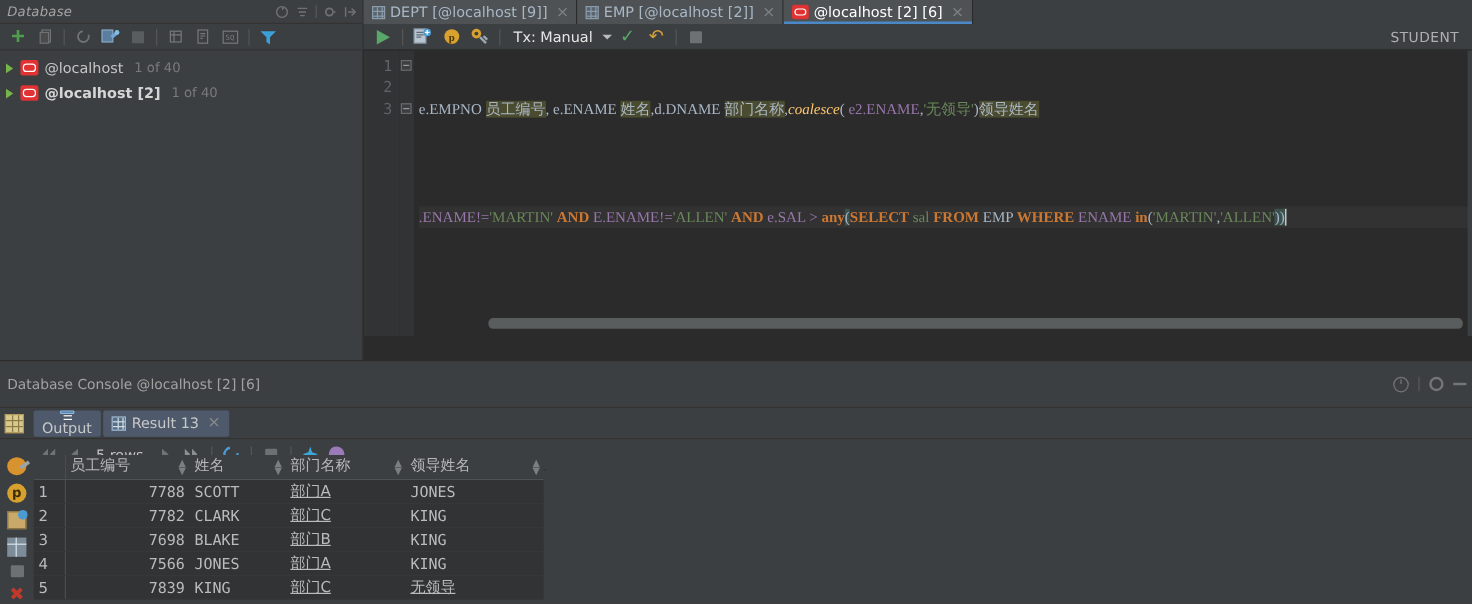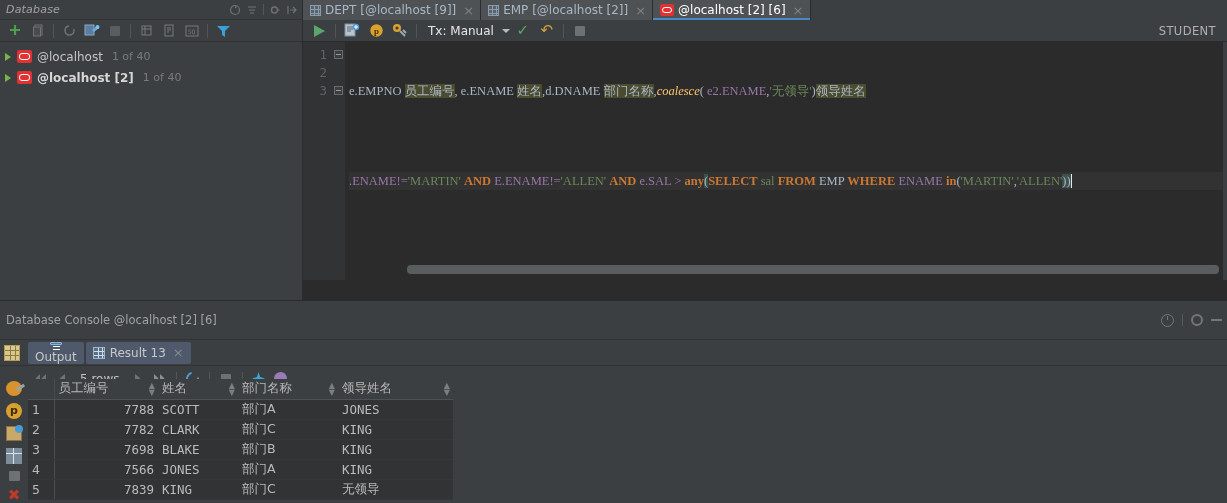--- a/index.html
+++ b/index.html
@@ -357,21 +357,21 @@
     white-space: nowrap;
   }
   td.rownum {
     background: #3c3f41; color: #8f9194; text-align: left;
     width: 26px; padding-left: 6px;
     border-right: 1px solid #4a4d4f;
     font-family: "DejaVu Sans", "Liberation Sans", sans-serif;
   }
   th.rownum-h { background: #3c3f41; border-right: 1px solid #4a4d4f; width: 26px; }
   td.num { text-align: right; color: #bbbbbb; }
-  td.cn { font-family: "DejaVu Sans", "Liberation Sans", sans-serif; }
+  td.cn { font-family: "DejaVu Sans", "Liberation Sans", sans-serif; text-decoration: underline; }
 
   #grid-empty-right {
     position: absolute; left: 455px; right: 0; top: 78px; bottom: 0;
     background: #3c3f41;
     pointer-events: none;
   }
 </style>
 </head>
 <body>
 

